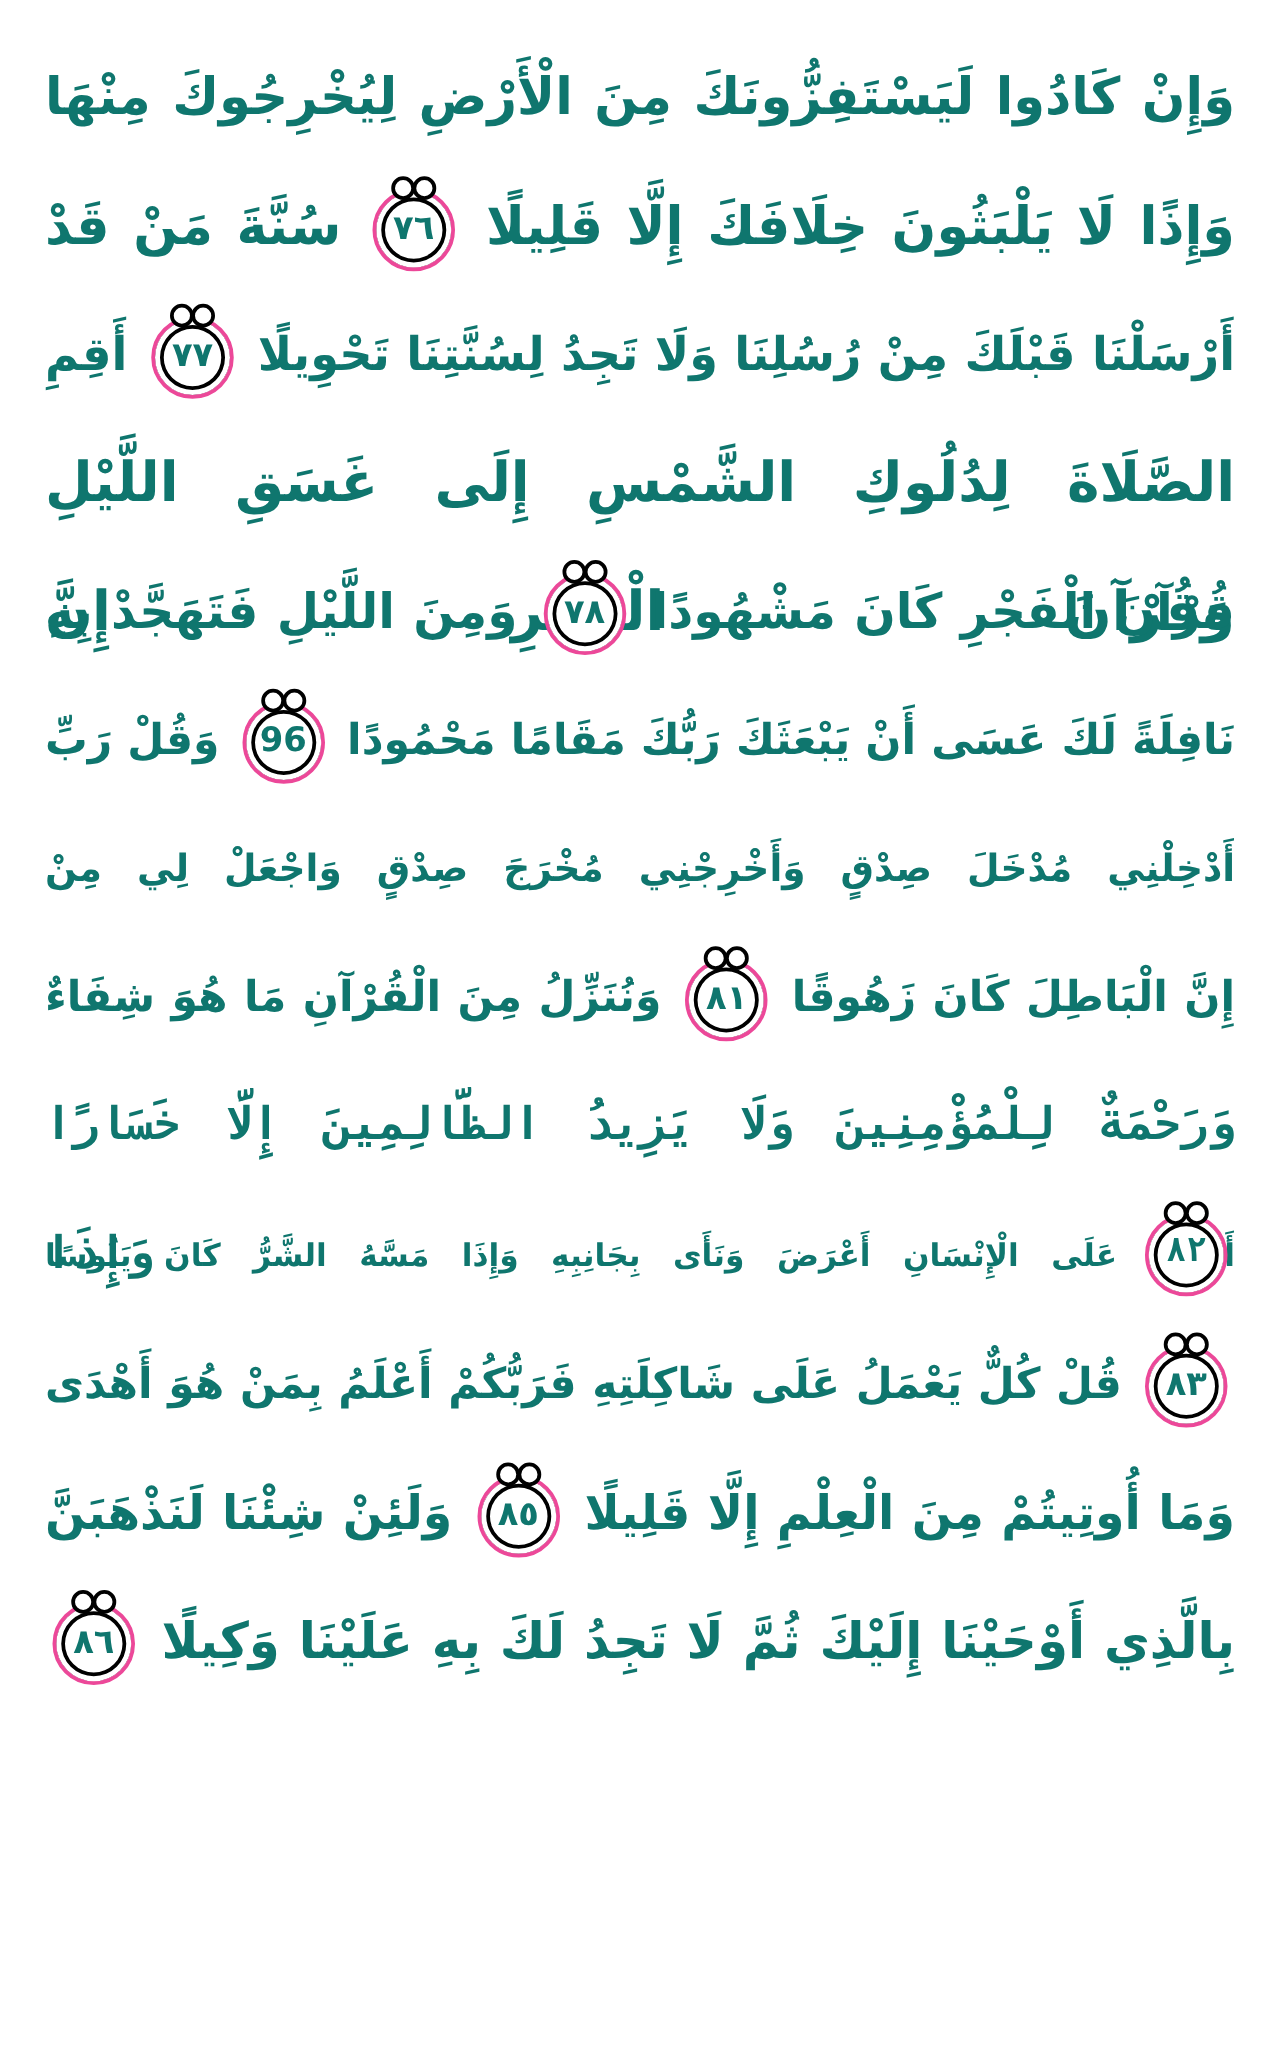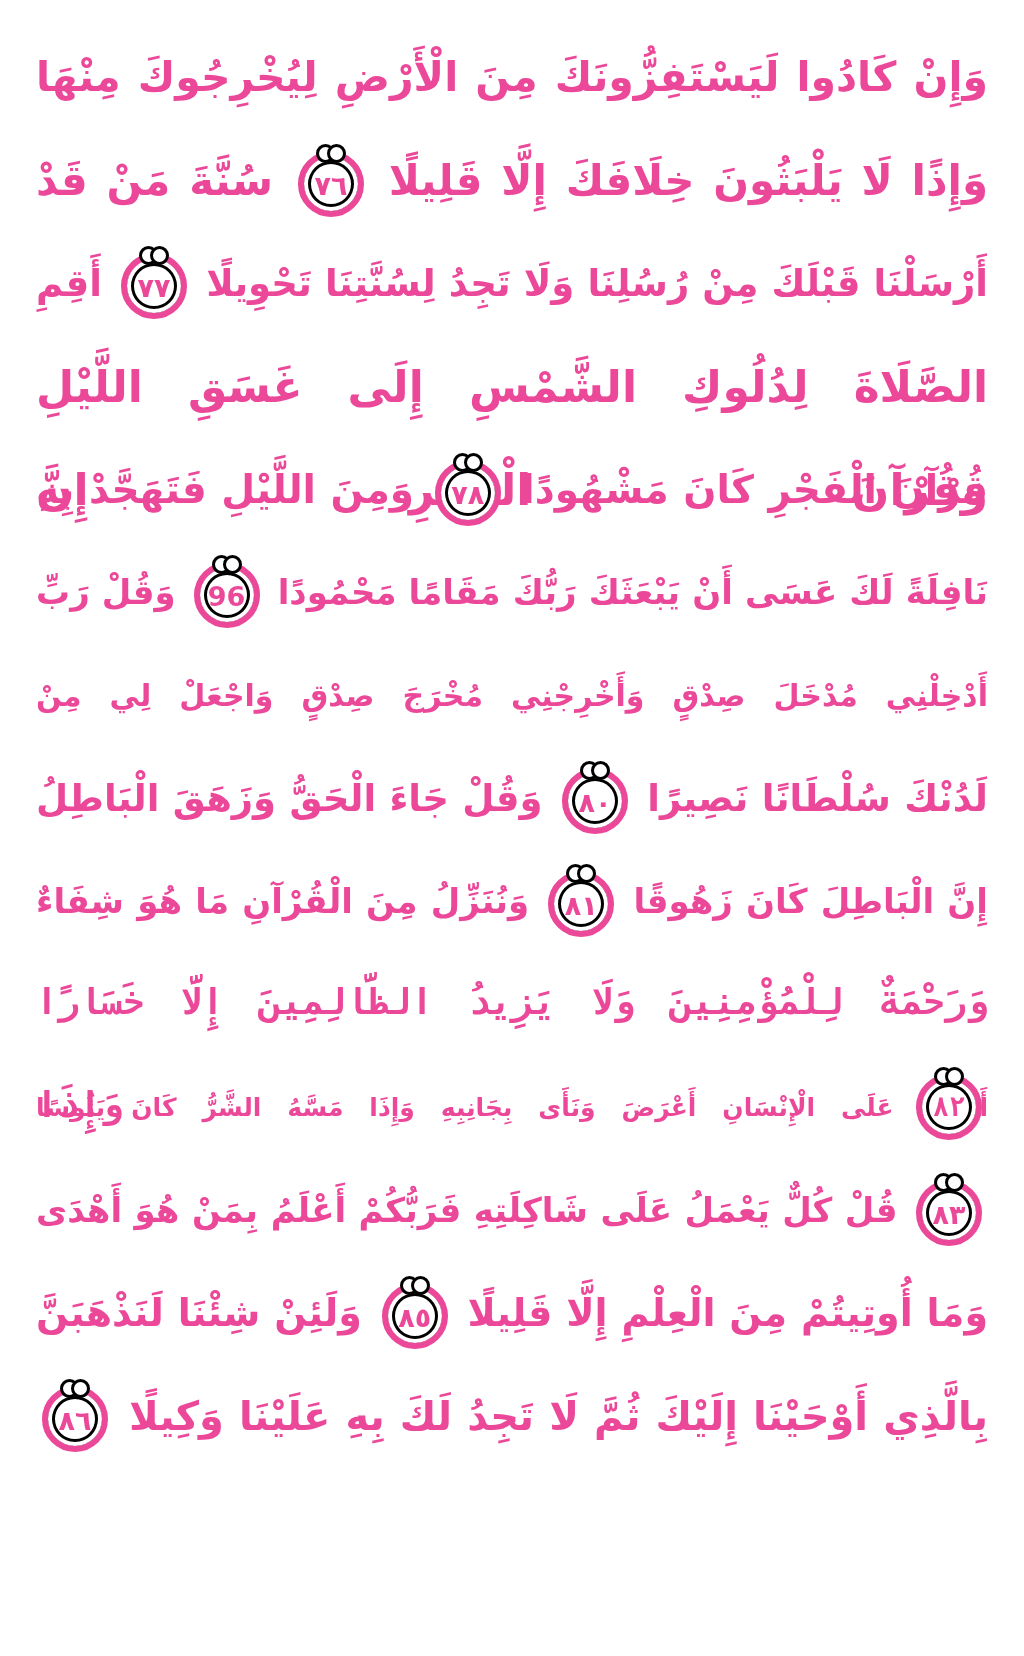--- a/index.html
+++ b/index.html
@@ -20,33 +20,33 @@
   }
   .line {
     height: 103px;
     line-height: 103px;
     direction: rtl;
     text-align: justify;
     text-align-last: justify;
     -moz-text-align-last: justify;
     font-size: 42px;
     font-weight: bold;
-    color: #ec4899;
+    color: #0f766e;
     white-space: normal;
   }
   .ayah-text {
     display: inline;
   }
   .verse-badge {
     display: inline-block;
     box-sizing: border-box;
     width: 66px;
     height: 66px;
     margin: 0 6px;
-    border: 6px solid #ec4899;
+    border: 3px solid #ec4899;
     border-radius: 50%;
     box-shadow: inset 0 0 0 4px #ffffff, inset 0 0 0 7px #000000;
     background: #ffffff;
     position: relative;
     vertical-align: middle;
     text-align: center;
     text-align-last: center;
     line-height: 58px;
     font-size: 27px;
     font-weight: bold;
@@ -70,20 +70,19 @@
 <body>
 
 <div class="page">
   <div class="line" style="font-size: 41px;"><span class="ayah-text">وَإِنْ كَادُوا لَيَسْتَفِزُّونَكَ مِنَ الْأَرْضِ لِيُخْرِجُوكَ مِنْهَا</span></div>
   <div class="line" style=""><span class="ayah-text">وَإِذًا لَا يَلْبَثُونَ خِلَافَكَ إِلَّا قَلِيلًا</span> <span class="verse-badge">٧٦</span> <span class="ayah-text">سُنَّةَ مَنْ قَدْ</span></div>
   <div class="line" style="font-size: 37px;"><span class="ayah-text">أَرْسَلْنَا قَبْلَكَ مِنْ رُسُلِنَا وَلَا تَجِدُ لِسُنَّتِنَا تَحْوِيلًا</span> <span class="verse-badge">٧٧</span> <span class="ayah-text">أَقِمِ</span></div>
   <div class="line" style="font-size: 44px;"><span class="ayah-text">الصَّلَاةَ لِدُلُوكِ الشَّمْسِ إِلَى غَسَقِ اللَّيْلِ وَقُرْآنَ الْفَجْرِ إِنَّ</span></div>
   <div class="line" style="font-size: 39px;"><span class="ayah-text">قُرْآنَ الْفَجْرِ كَانَ مَشْهُودًا</span> <span class="verse-badge">٧٨</span> <span class="ayah-text">وَمِنَ اللَّيْلِ فَتَهَجَّدْ بِهِ</span></div>
   <div class="line" style="font-size: 34px;"><span class="ayah-text">نَافِلَةً لَكَ عَسَى أَنْ يَبْعَثَكَ رَبُّكَ مَقَامًا مَحْمُودًا</span> <span class="verse-badge">96</span> <span class="ayah-text">وَقُلْ رَبِّ</span></div>
   <div class="line" style="font-size: 30px;"><span class="ayah-text">أَدْخِلْنِي مُدْخَلَ صِدْقٍ وَأَخْرِجْنِي مُخْرَجَ صِدْقٍ وَاجْعَلْ لِي مِنْ</span></div>
-  <div class="line" style="font-size: 37px;"><span class="ayah-text">لَدُنْكَ سُلْطَانًا نَصِيرًا</span> <span class="verse-badge">٨٠</span> <span class="ayah-text">وَقُلْ جَاءَ الْحَقُّ وَزَهَقَ الْبَاطِلُ</span></div>
   <div class="line" style="font-size: 34px;"><span class="ayah-text">إِنَّ الْبَاطِلَ كَانَ زَهُوقًا</span> <span class="verse-badge">٨١</span> <span class="ayah-text">وَنُنَزِّلُ مِنَ الْقُرْآنِ مَا هُوَ شِفَاءٌ</span></div>
   <div class="line" style="font-size: 36px; font-family: Liberation Mono, monospace;"><span class="ayah-text">وَرَحْمَةٌ لِلْمُؤْمِنِينَ وَلَا يَزِيدُ الظَّالِمِينَ إِلَّا خَسَارًا</span> <span class="verse-badge">٨٢</span> <span class="ayah-text">وَإِذَا</span></div>
   <div class="line" style="font-size: 25px;"><span class="ayah-text">أَنْعَمْنَا عَلَى الْإِنْسَانِ أَعْرَضَ وَنَأَى بِجَانِبِهِ وَإِذَا مَسَّهُ الشَّرُّ كَانَ يَئُوسًا</span></div>
   <div class="line" style="font-size: 34px;"><span class="verse-badge">٨٣</span> <span class="ayah-text">قُلْ كُلٌّ يَعْمَلُ عَلَى شَاكِلَتِهِ فَرَبُّكُمْ أَعْلَمُ بِمَنْ هُوَ أَهْدَى</span></div>
   <div class="line" style="font-size: 38px;"><span class="ayah-text">وَمَا أُوتِيتُمْ مِنَ الْعِلْمِ إِلَّا قَلِيلًا</span> <span class="verse-badge">٨٥</span> <span class="ayah-text">وَلَئِنْ شِئْنَا لَنَذْهَبَنَّ</span></div>
   <div class="line" style="font-size: 40px;"><span class="ayah-text">بِالَّذِي أَوْحَيْنَا إِلَيْكَ ثُمَّ لَا تَجِدُ لَكَ بِهِ عَلَيْنَا وَكِيلًا</span> <span class="verse-badge">٨٦</span></div>
 </div>
 
 </body></html>

